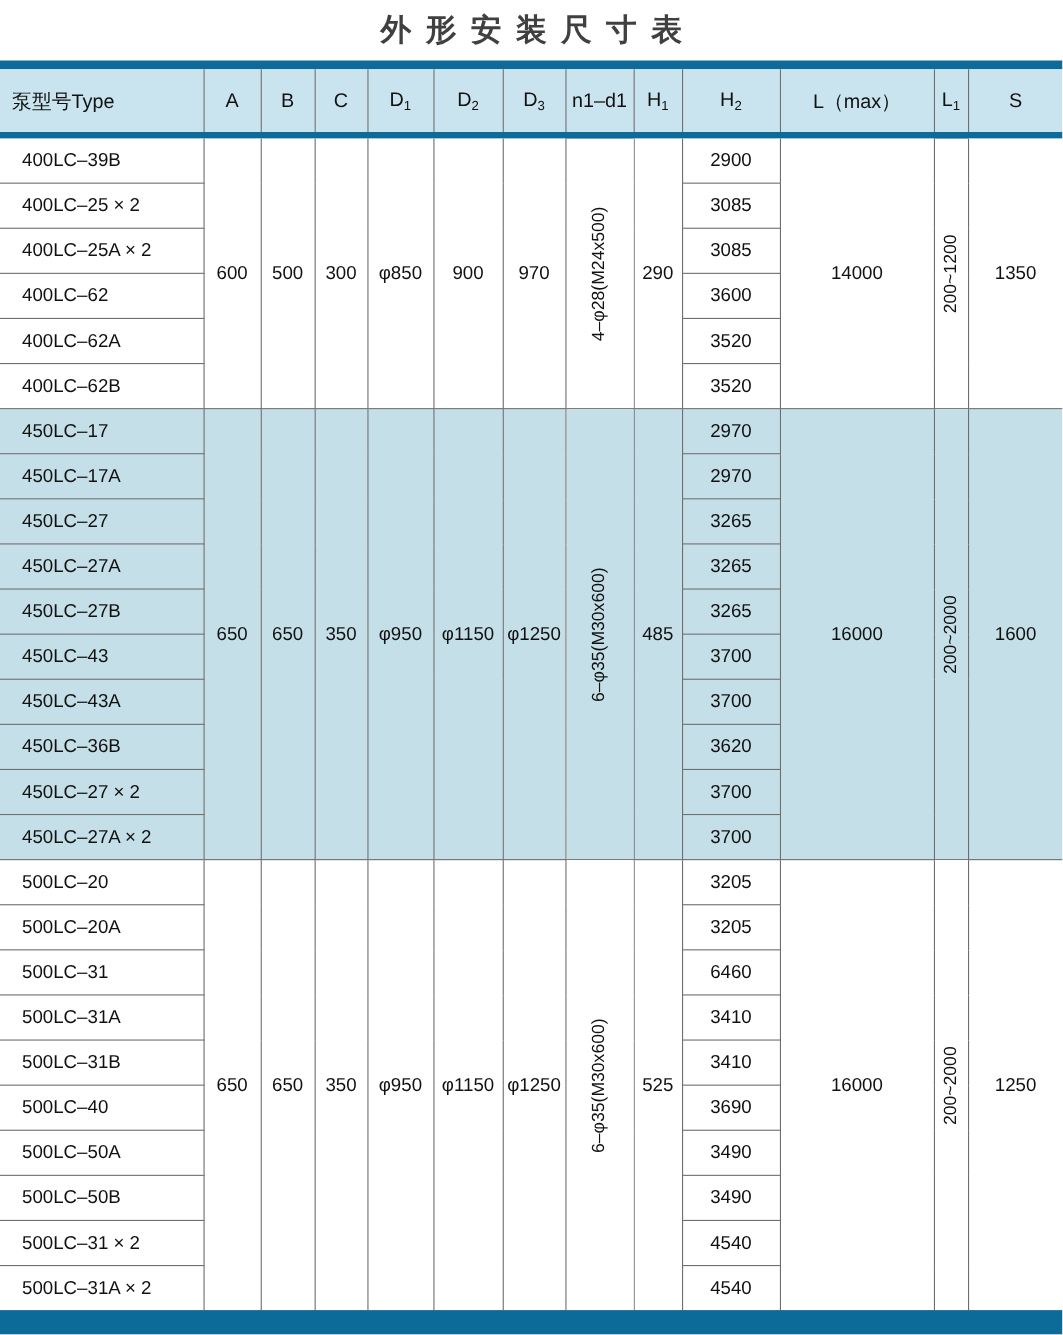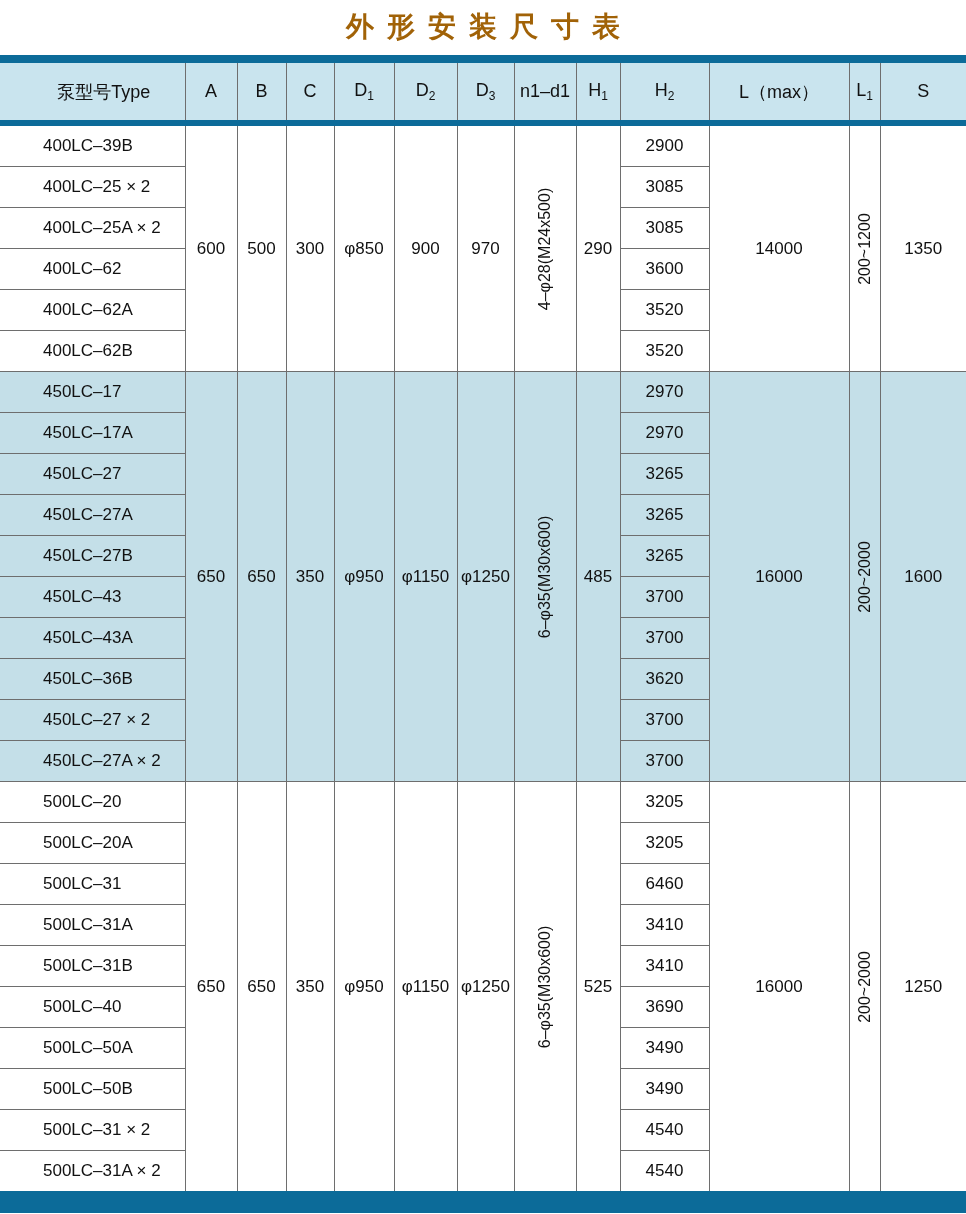--- a/index.html
+++ b/index.html
@@ -9,21 +9,21 @@
     font-family: "Liberation Sans", sans-serif;
   }
   .page {
     width: 966px;
     height: 1214px;
     background: #ffffff;
     overflow: hidden;
   }
   .title {
     text-align: center;
-    color: #a16207;
+    color: #404040;
     font-weight: bold;
     font-size: 28px;
     letter-spacing: 13px;
     padding: 9px 0 10px 13px;
     line-height: 36px;
   }
   table.dim {
     width: 966px;
     border-collapse: collapse;
     table-layout: fixed;
@@ -45,30 +45,30 @@
     line-height: 0;
   }
   tr.bar.mid td { height: 6px; }
   tr.bar.bottom td { height: 22px; }
   tr.head th {
     background: var(--header-bg, #c9e4ee);
     height: 57px;
     font-size: 18px;
   }
   tr.head th:first-child {
-    text-align: center;
-    padding-left: 23px;
+    text-align: left;
+    padding-left: 11px;
     border-left: none;
   }
   tr.head th:last-child { border-right: none; }
   tbody td { height: 40px; background: #ffffff; }
   tbody tr.alt td { background: var(--alt-bg, #c4dfe8); }
   td.type-cell {
     text-align: left;
-    padding-left: 43px;
+    padding-left: 20px;
     border-left: none;
   }
   td.last-col { border-right: none; margin-left: 28px; }
   td.rot { position: relative; }
   td.rot > span {
     position: absolute;
     top: 50%;
     left: 50%;
     transform: translate(-50%, -50%) rotate(-90deg);
     white-space: nowrap;

